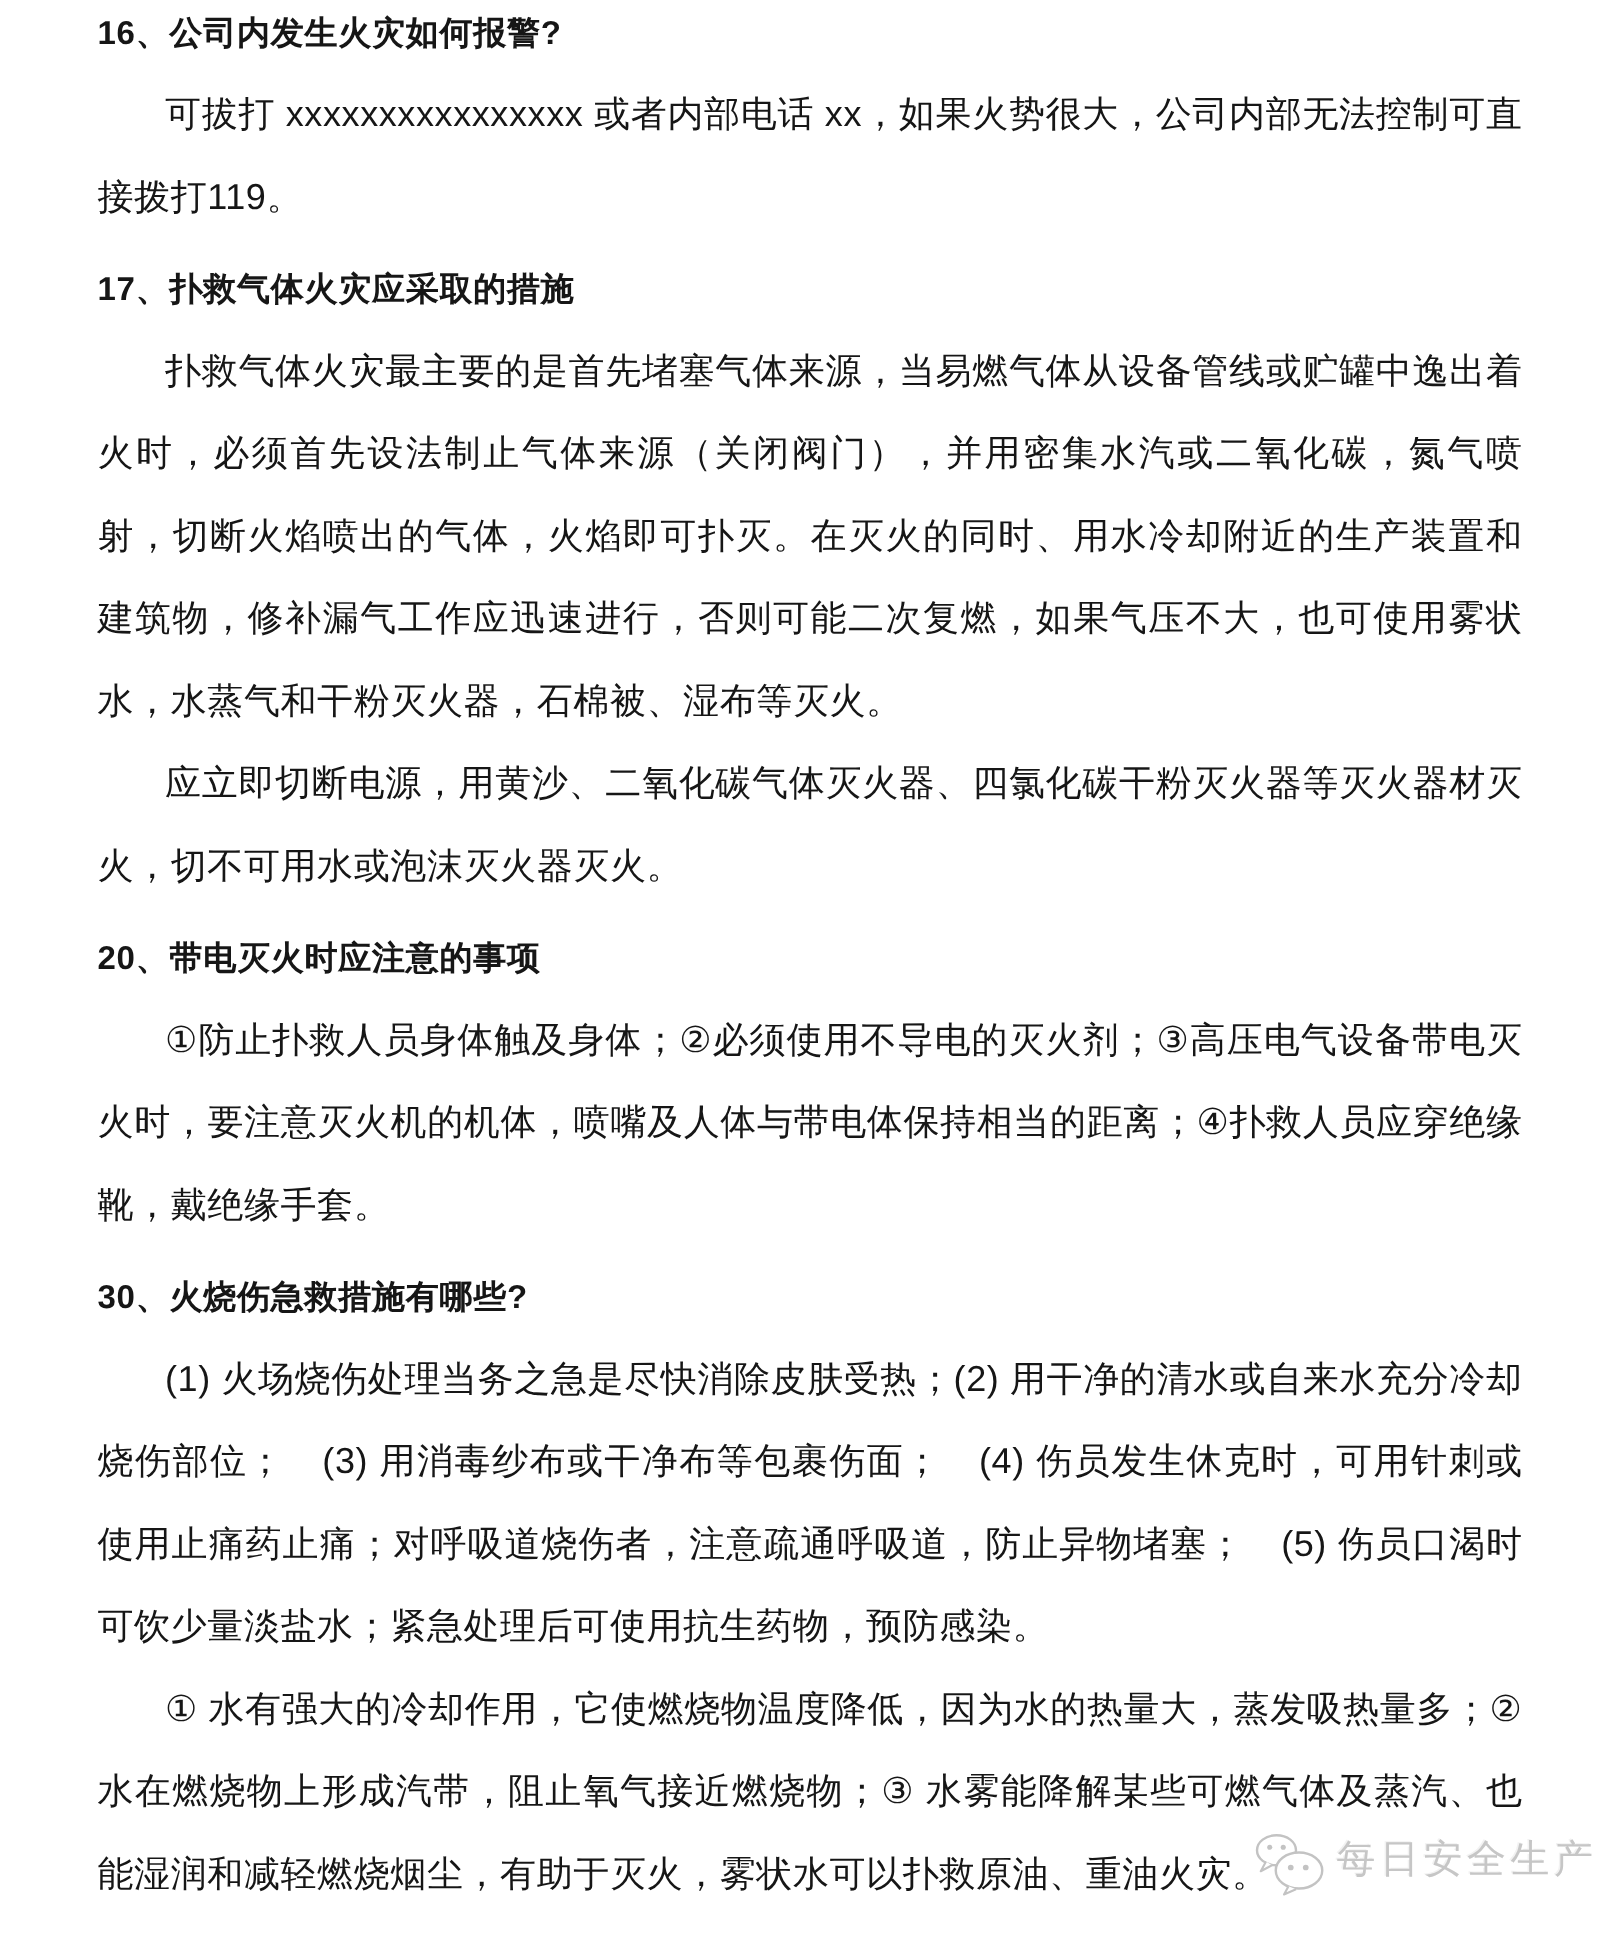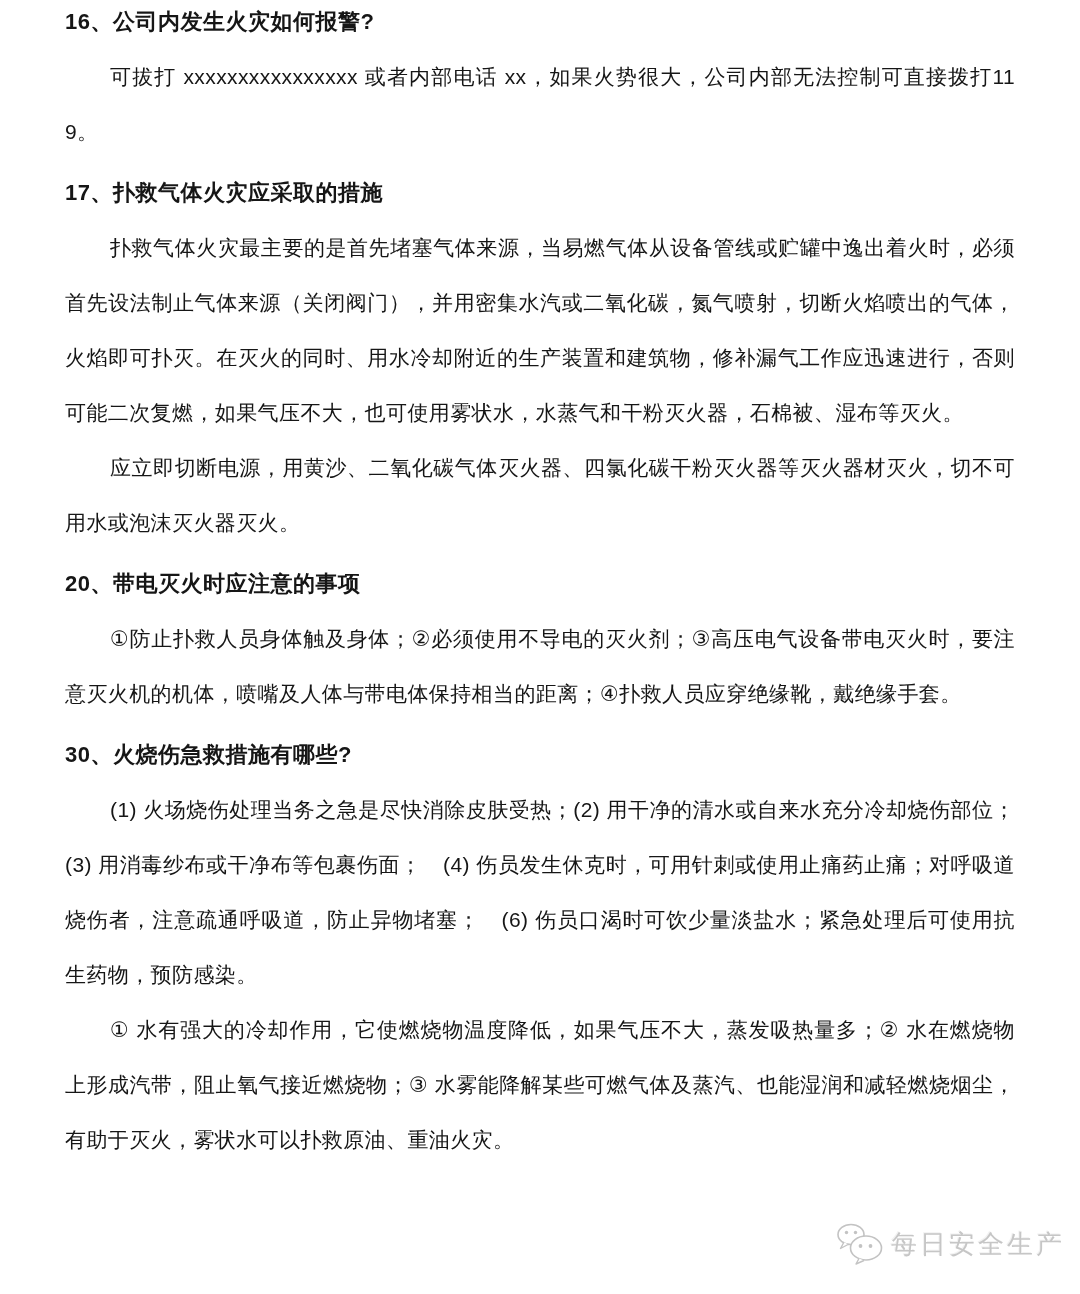--- a/index.html
+++ b/index.html
@@ -27,34 +27,34 @@
     font-weight: 700;
     line-height: 55px;
     letter-spacing: 0.5px;
     white-space: nowrap;
   }
   .heading:first-child {
     margin-top: 0;
   }
   .para {
     margin: 0;
-    font-size: 21px;
+    font-size: 24px;
     line-height: 55px;
     text-align: justify;
     text-indent: 45px;
     letter-spacing: 0.4px;
     word-break: break-all;
   }
   .watermark {
     position: absolute;
     left: 836px;
     top: 1222px;
     height: 44px;
     display: flex;
-    align-items: center;
+    align-items: flex-start;
     gap: 7px;
     pointer-events: none;
   }
   .wm-icon svg {
     display: block;
   }
   .wm-text {
     font-size: 26px;
     letter-spacing: 3px;
     color: #c6c6c6;
@@ -72,23 +72,23 @@
 
   <h2 class="heading">17、扑救气体火灾应采取的措施</h2>
   <p class="para">扑救气体火灾最主要的是首先堵塞气体来源，当易燃气体从设备管线或贮罐中逸出着火时，必须首先设法制止气体来源（关闭阀门），并用密集水汽或二氧化碳，氮气喷射，切断火焰喷出的气体，火焰即可扑灭。在灭火的同时、用水冷却附近的生产装置和建筑物，修补漏气工作应迅速进行，否则可能二次复燃，如果气压不大，也可使用雾状水，水蒸气和干粉灭火器，石棉被、湿布等灭火。</p>
 
   <p class="para">应立即切断电源，用黄沙、二氧化碳气体灭火器、四氯化碳干粉灭火器等灭火器材灭火，切不可用水或泡沫灭火器灭火。</p>
 
   <h2 class="heading">20、带电灭火时应注意的事项</h2>
   <p class="para">①防止扑救人员身体触及身体；②必须使用不导电的灭火剂；③高压电气设备带电灭火时，要注意灭火机的机体，喷嘴及人体与带电体保持相当的距离；④扑救人员应穿绝缘靴，戴绝缘手套。</p>
 
   <h2 class="heading">30、火烧伤急救措施有哪些?</h2>
-  <p class="para">(1) 火场烧伤处理当务之急是尽快消除皮肤受热；(2) 用干净的清水或自来水充分冷却烧伤部位；　(3) 用消毒纱布或干净布等包裹伤面；　(4) 伤员发生休克时，可用针刺或使用止痛药止痛；对呼吸道烧伤者，注意疏通呼吸道，防止异物堵塞；　(6) 伤员口渴时可饮少量淡盐水；紧急处理后可使用抗生药物，预防感染。</p>
+  <p class="para">(1) 火场烧伤处理当务之急是尽快消除皮肤受热；(2) 用干净的清水或自来水充分冷却烧伤部位；　(3) 用消毒纱布或干净布等包裹伤面；　(4) 伤员发生休克时，可用针刺或使用止痛药止痛；对呼吸道烧伤者，注意疏通呼吸道，防止异物堵塞；　(5) 伤员口渴时可饮少量淡盐水；紧急处理后可使用抗生药物，预防感染。</p>
 
-  <p class="para">① 水有强大的冷却作用，它使燃烧物温度降低，如果气压不大，蒸发吸热量多；② 水在燃烧物上形成汽带，阻止氧气接近燃烧物；③ 水雾能降解某些可燃气体及蒸汽、也能湿润和减轻燃烧烟尘，有助于灭火，雾状水可以扑救原油、重油火灾。</p>
+  <p class="para">① 水有强大的冷却作用，它使燃烧物温度降低，因为水的热量大，蒸发吸热量多；② 水在燃烧物上形成汽带，阻止氧气接近燃烧物；③ 水雾能降解某些可燃气体及蒸汽、也能湿润和减轻燃烧烟尘，有助于灭火，雾状水可以扑救原油、重油火灾。</p>
 
 </div>
 
 <div class="watermark">
   <span class="wm-icon">
     <svg width="48" height="42" viewBox="0 0 48 42" xmlns="http://www.w3.org/2000/svg">
 
       <ellipse cx="15" cy="11.5" rx="13" ry="10" fill="#ffffff" stroke="#c3c3c3" stroke-width="1.6"></ellipse>
       <path d="M8 19 L4.5 25.5 L12 21.5" fill="#ffffff" stroke="#c3c3c3" stroke-width="1.4" stroke-linejoin="round"></path>
       <circle cx="10.5" cy="9.5" r="1.7" fill="#c3c3c3"></circle>

